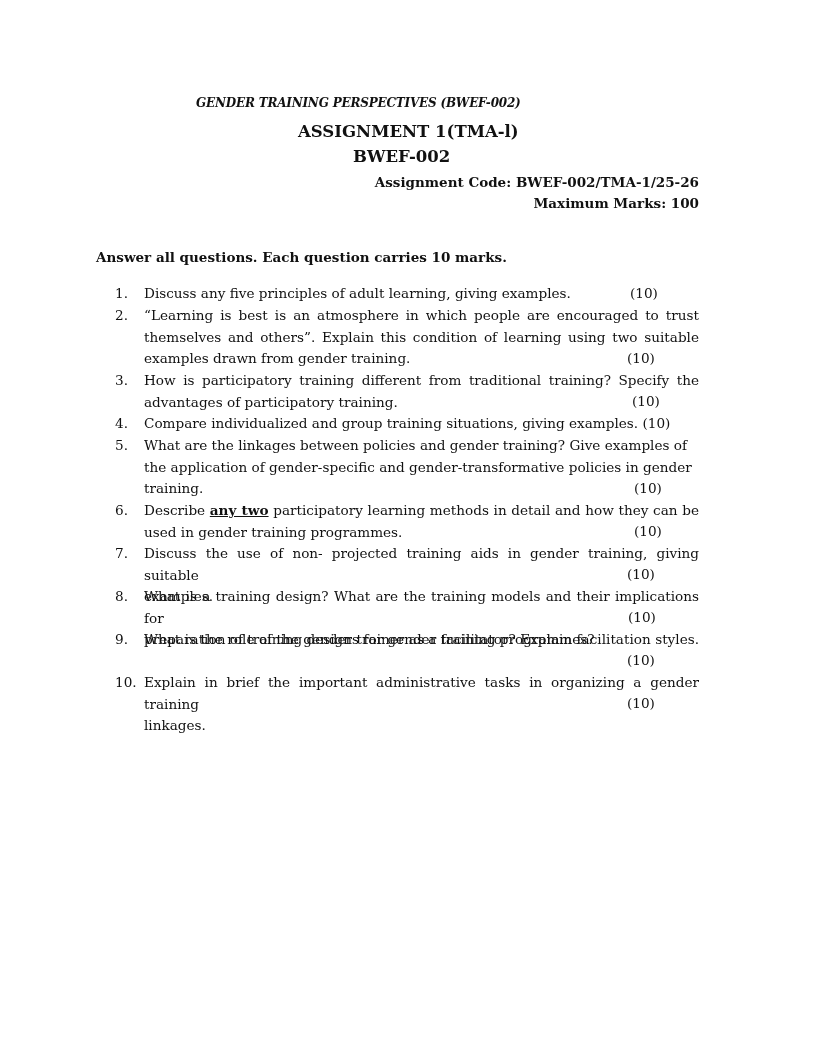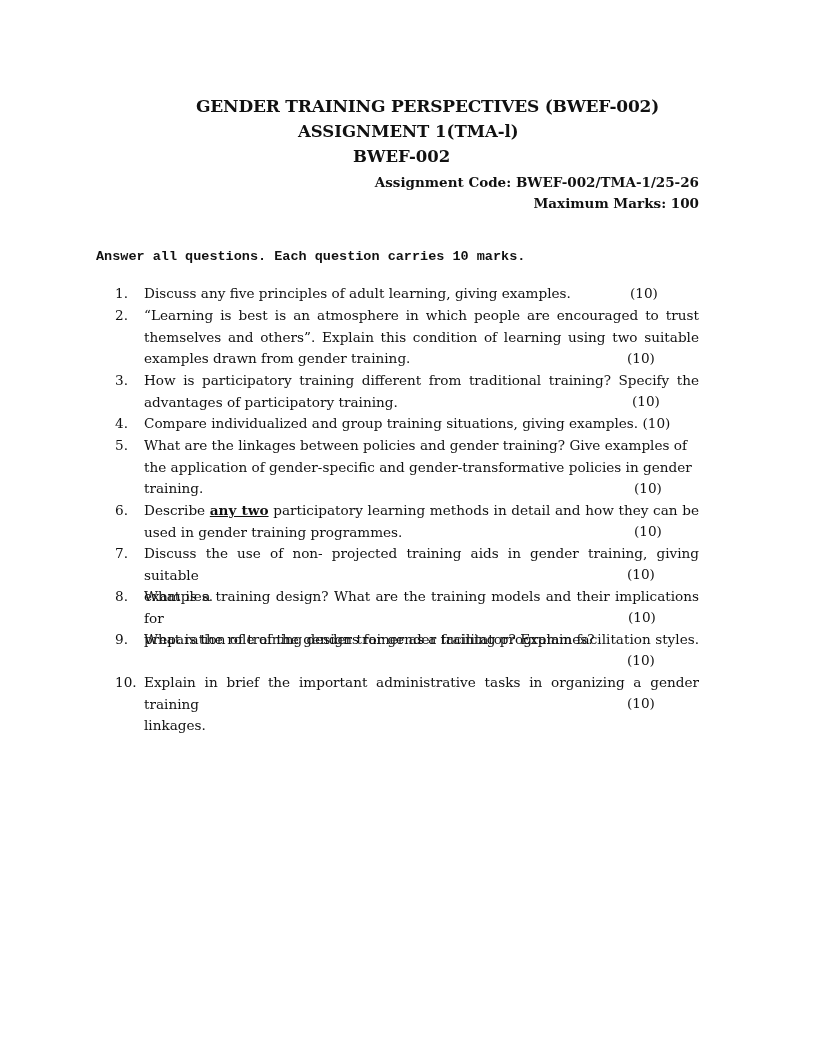--- a/index.html
+++ b/index.html
@@ -1,24 +1,24 @@
 <!DOCTYPE html>
 <html><head>
   <meta charset="utf-8">
   <style>
     html, body { margin: 0; padding: 0; background: #ffffff; }
     body { width: 816px; height: 1056px; position: relative; overflow: hidden;
       font-family: "DejaVu Serif", "Liberation Serif", serif; color: #111; }
     .h { position: absolute; font-weight: bold; white-space: nowrap; font-family: "DejaVu Serif", serif; }
-    .title { font-size: 17px; top: 96px; left: 196px; letter-spacing: -0.2px; }
+    .title { font-size: 12px; top: 96px; left: 196px; letter-spacing: -0.2px; font-style: italic; }
     .assign { font-size: 16.5px; top: 122px; left: 298px; }
     .course { font-size: 16.5px; top: 147px; left: 353px; text-align: center; }
     .code { font-size: 13.5px; top: 174px; right: 117px; }
     .marks { font-size: 13.5px; top: 195px; right: 117px; text-align: center; }
-    .instr { position: absolute; top: 249px; left: 96px; font-size: 13.5px; font-weight: bold; white-space: nowrap; font-family: Liberation Mono, monospace; }
+    .instr { position: absolute; top: 249px; left: 96px; font-size: 13.5px; font-weight: bold; white-space: nowrap; }
     .q { position: absolute; left: 115px; width: 584px; font-size: 13.6px; line-height: 21.6px; }
     .q .num { position: absolute; left: 0; top: 0; width: 28px; }
     .q .text { margin-left: 29px; text-align: justify; }
     .line { display: block; white-space: nowrap; position: relative; }
     .just { text-align: justify; text-align-last: justify; white-space: normal; display: block; }
     .m { position: absolute; white-space: nowrap; }
     u b, .emph { font-weight: bold; text-decoration: underline; }
   </style>
 </head>
 <body>

